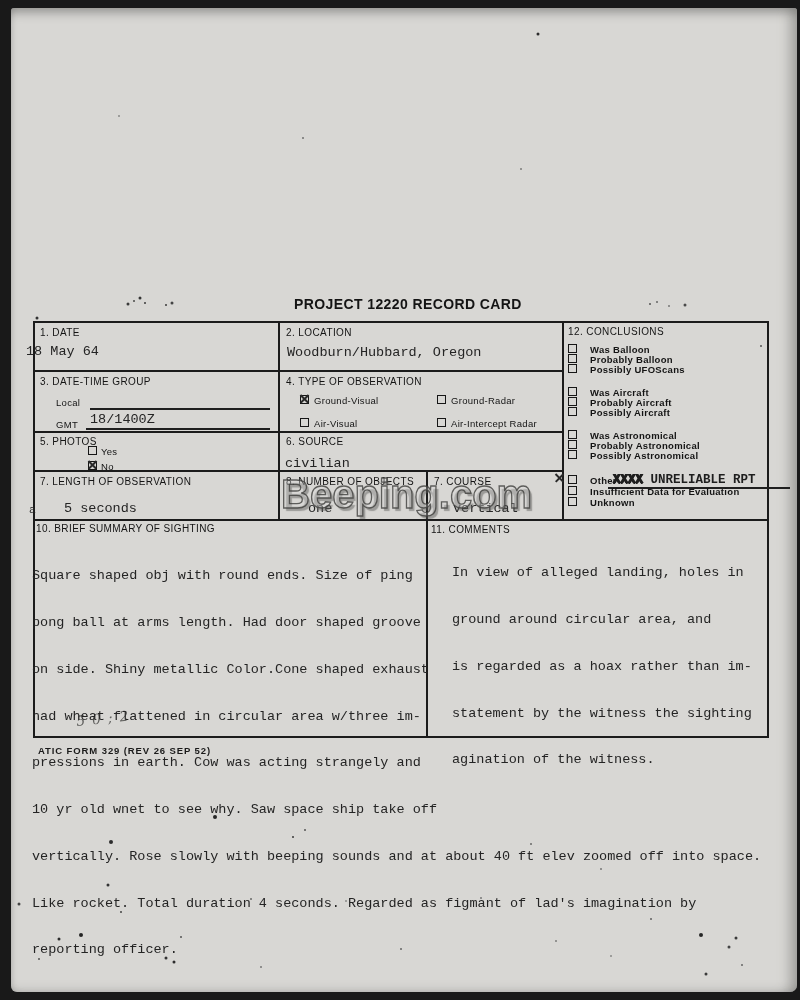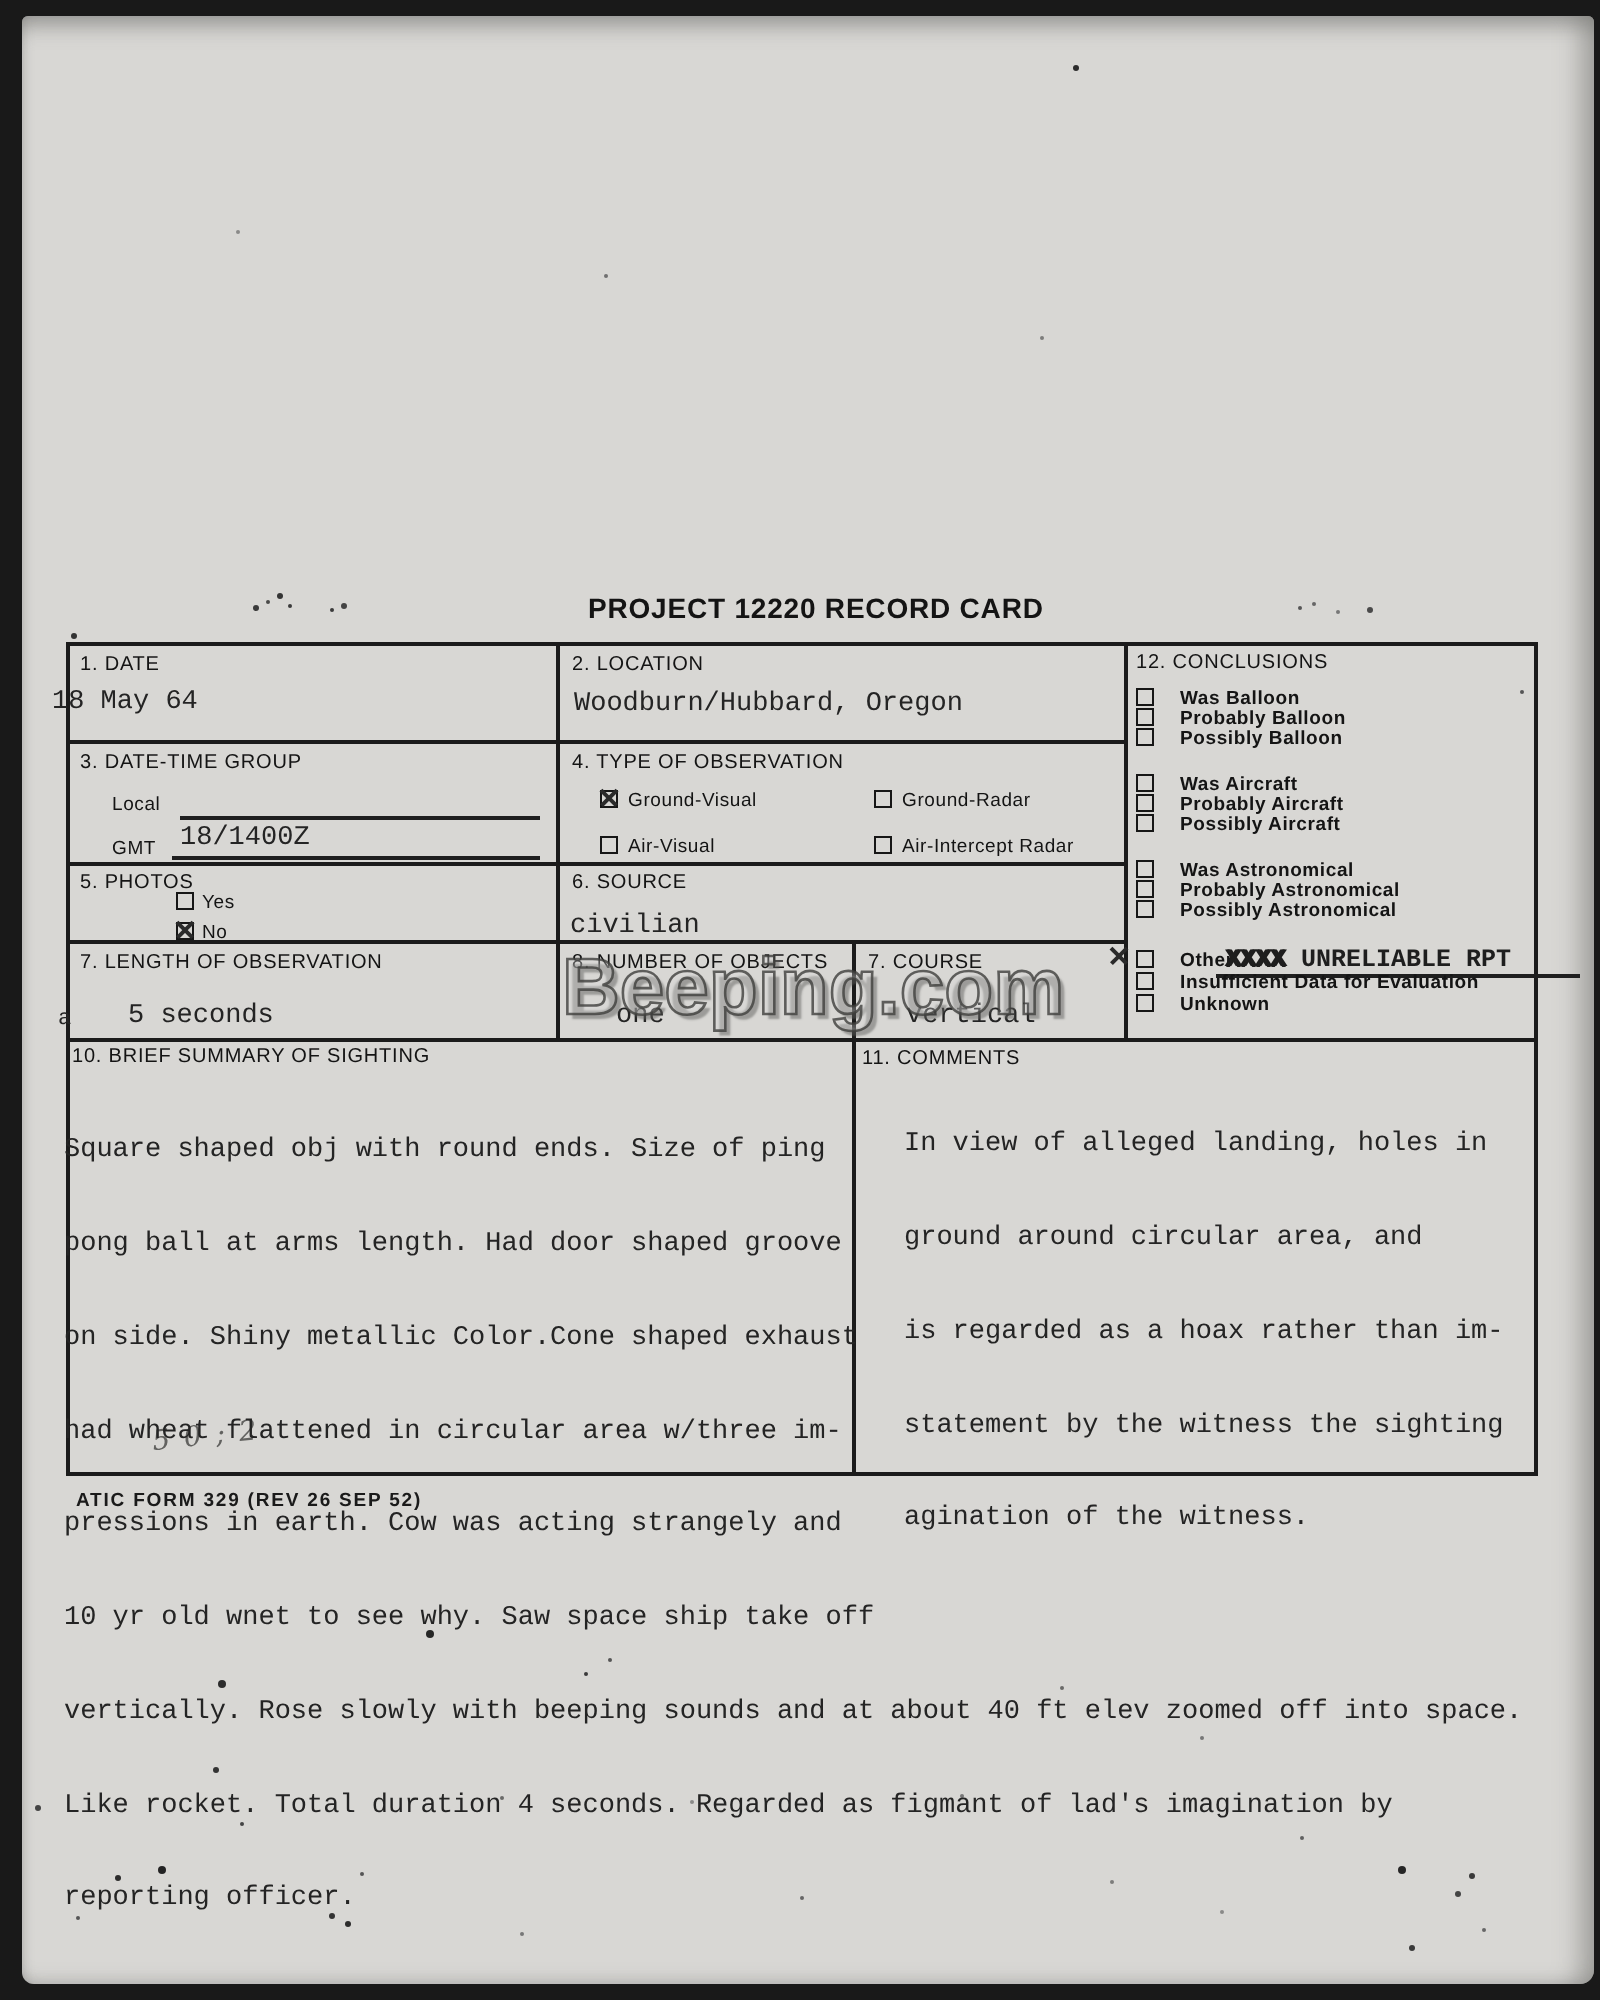--- a/index.html
+++ b/index.html
@@ -187,21 +187,21 @@
 <div class="lbl" style="left:434px;top:477px;">7. COURSE</div>
 <div class="type" style="left:453px;top:501px;">vertical</div>
 
 <div class="lbl" style="left:568px;top:327px;">12. CONCLUSIONS</div>
 
 <span class="cb" style="left:568px;top:344px;"></span>
 <span class="conc-label" style="top:345px;">Was Balloon</span>
 <span class="cb" style="left:568px;top:354px;"></span>
 <span class="conc-label" style="top:355px;">Probably Balloon</span>
 <span class="cb" style="left:568px;top:364px;"></span>
-<span class="conc-label" style="top:365px;">Possibly Balloon</span>
+<span class="conc-label" style="top:365px;">Possibly UFOScans</span>
 
 <span class="cb" style="left:568px;top:387px;"></span>
 <span class="conc-label" style="top:388px;">Was Aircraft</span>
 <span class="cb" style="left:568px;top:397px;"></span>
 <span class="conc-label" style="top:398px;">Probably Aircraft</span>
 <span class="cb" style="left:568px;top:407px;"></span>
 <span class="conc-label" style="top:408px;">Possibly Aircraft</span>
 
 <span class="cb" style="left:568px;top:430px;"></span>
 <span class="conc-label" style="top:431px;">Was Astronomical</span>

